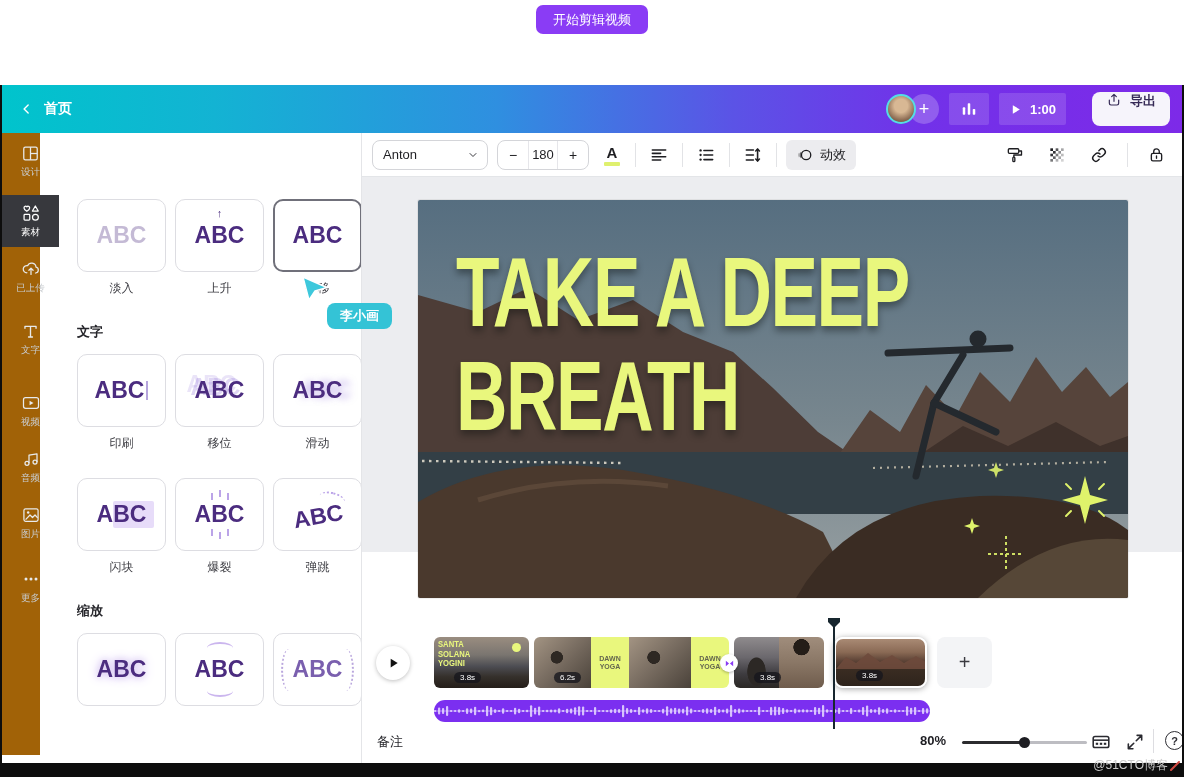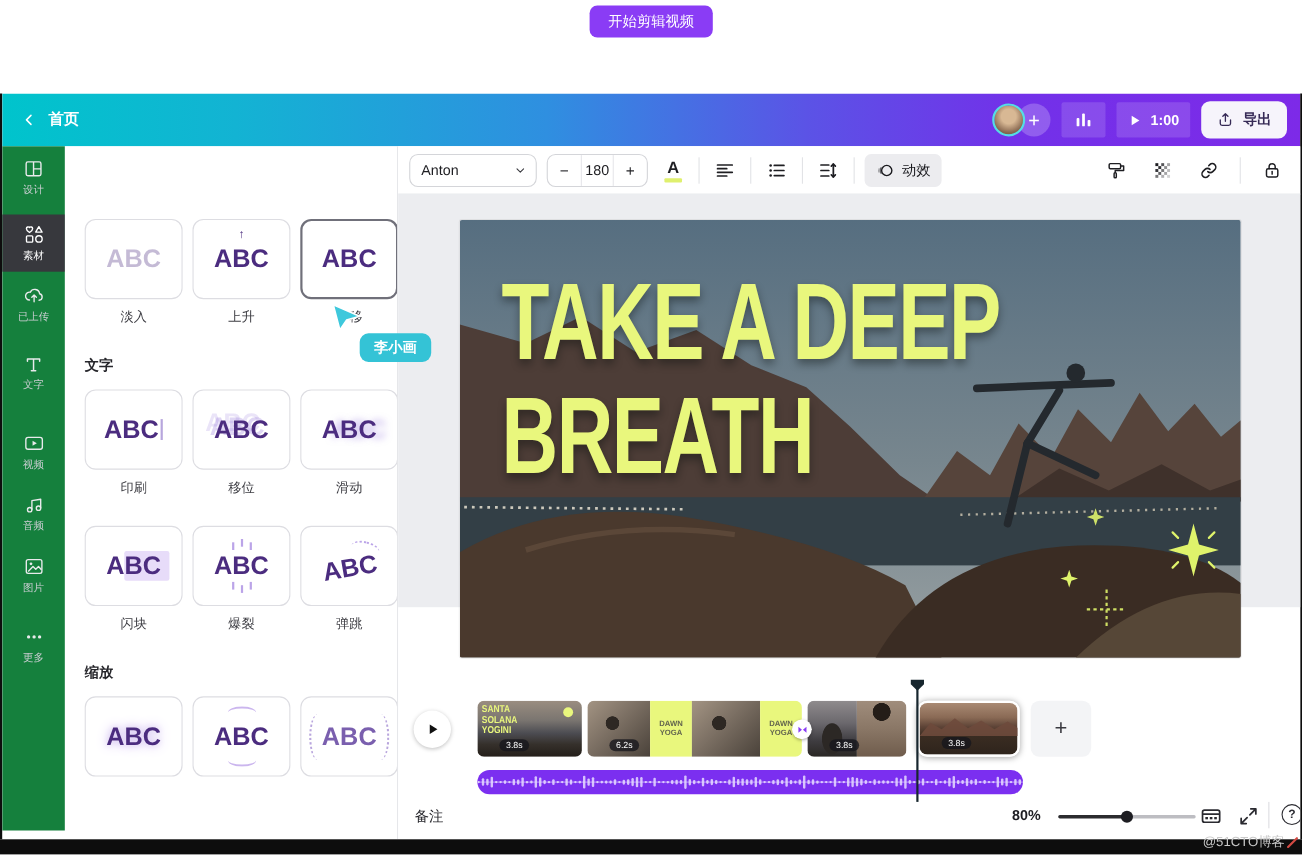--- a/index.html
+++ b/index.html
@@ -28,24 +28,24 @@
   .avatar-wrap { display:flex; align-items:center; }
   .avatar { width:30px; height:30px; border-radius:50%; border:2px solid #55dde4;
     background:radial-gradient(circle at 50% 38%, #d8b894 32%, #8a6a52 70%, #5d4333 100%); z-index:2; }
   .plus-circle { width:30px; height:30px; margin-left:-7px; border-radius:50%;
     background:rgba(255,255,255,.22); color:#fff; font-size:18px; font-weight:400;
     display:flex; align-items:center; justify-content:center; cursor:pointer; }
   .hbtn { height:32px; border-radius:2px; background:rgba(255,255,255,.14); color:#fff;
     display:flex; align-items:center; justify-content:center; padding:0 10px; cursor:pointer; }
   .play-pill { gap:8px; font-size:13px; font-weight:700; }
   .export-btn { height:34px; border-radius:8px; background:#f6f4fb; color:#362a56; font-size:13px; font-weight:700;
-    display:flex; align-items:center; gap:8px; padding:0 14px; cursor:pointer; }
+    display:flex; align-items:flex-start; gap:8px; padding:0 14px; cursor:pointer;margin-left:16px; }
 
   
-  .rail { position:absolute; top:48px; left:0; width:57px; height:622px; background:#15803d; }
+  .rail { position:absolute; top:48px; left:0; width:38px; height:622px; background:#a16207; }
   .rail-item { position:absolute; left:0; width:57px; height:48px; display:flex; flex-direction:column;
     align-items:center; justify-content:center; gap:3px; color:#e8eaec; cursor:pointer; }
   .rail-item span { font-size:9.5px; color:#c9cdd1; }
   .rail-item.active { background:#37383d; border-radius:0; height:52px;text-align:center; }
   .rail-item.active span { color:#fff; }
   .rail-item svg { display:block; }
 
   
   .panel { position:absolute; top:48px; left:57px; width:303px; height:630px; background:#fff;
     border-right:1px solid #e4e5e8; padding:66px 0 0 18px; overflow:hidden; }

